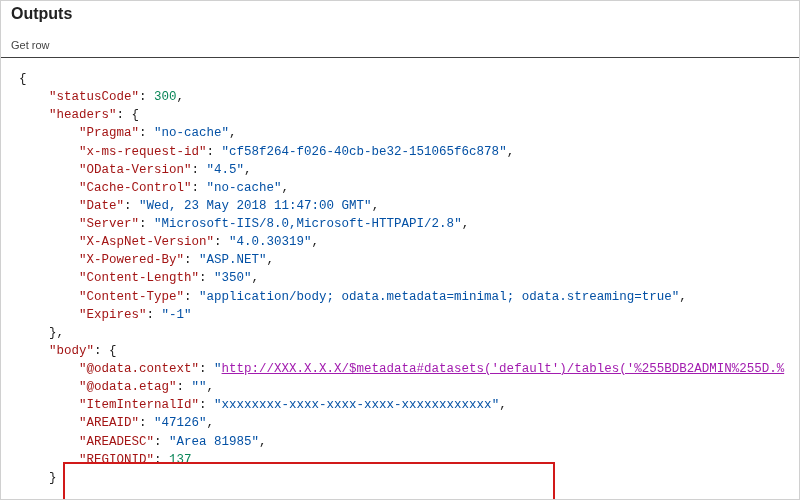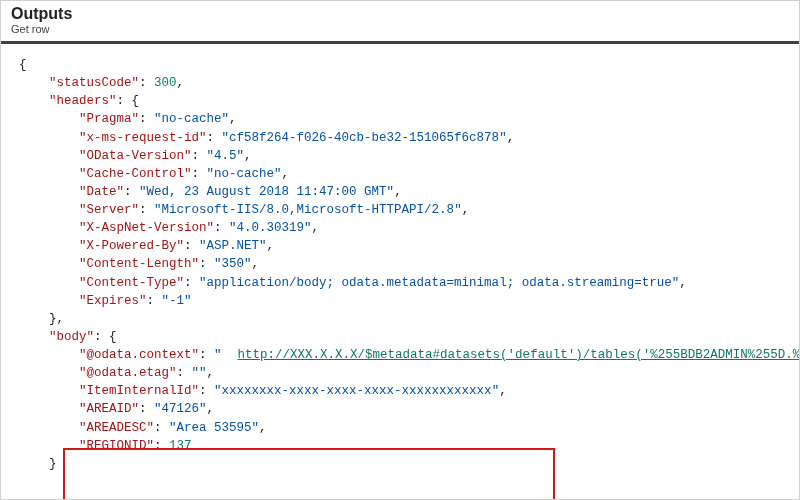--- a/index.html
+++ b/index.html
@@ -7,49 +7,48 @@
   body {
     width: 800px;
     height: 500px;
     background: #fff;
     font-family: "Segoe UI", -apple-system, sans-serif;
     border: 1px solid #d0d0d0;
     overflow: hidden;
   }
   .header {
     padding: 4px 10px 6px 10px;
-    border-bottom: 3px solid #404040;
+    border-bottom: 1px solid #404040;
   }
   .title {
     font-size: 16px;
     font-weight: 600;
     color: #222;
   }
   .subtitle {
     font-size: 11px;
     color: #444;
-    margin-top: 0px;
+    margin-top: 16px;
   }
   .code-area {
     padding: 12px 14px 14px 18px;
     font-family: Consolas, "Courier New", monospace;
     font-size: 12.5px;
     line-height: 1.45;
     color: #222;
     white-space: pre;
     position: relative;
   }
   .p  { color: #222; }
   .k  { color: #a31515; }  
   .s  { color: #0451a5; }  
   .n  { color: #098658; }  
   .lnk {
-    color: #0f766e;
+    color: #a21caf;
     text-decoration: underline;
-    margin-left: 16px;
   }
   .highlight-box {
     position: absolute;
     border: 2px solid #d11919;
     pointer-events: none;
   }
 </style>
 </head>
 <body>
 
@@ -58,30 +57,30 @@
   <div class="subtitle">Get row</div>
 </div>
 
 <div class="code-area"><span class="p">{</span>
     <span class="k">"statusCode"</span><span class="p">: </span><span class="n">300</span><span class="p">,</span>
     <span class="k">"headers"</span><span class="p">: {</span>
         <span class="k">"Pragma"</span><span class="p">: </span><span class="s">"<span>no-cache</span>"</span><span class="p">,</span>
         <span class="k">"x-ms-request-id"</span><span class="p">: </span><span class="s">"<span>cf58f264-f026-40cb-be32-151065f6c878</span>"</span><span class="p">,</span>
         <span class="k">"OData-Version"</span><span class="p">: </span><span class="s">"<span>4.5</span>"</span><span class="p">,</span>
         <span class="k">"Cache-Control"</span><span class="p">: </span><span class="s">"<span>no-cache</span>"</span><span class="p">,</span>
-        <span class="k">"Date"</span><span class="p">: </span><span class="s">"<span>Wed, 23 August 2018 11:47:00 GMT</span>"</span><span class="p">,</span>
+        <span class="k">"Date"</span><span class="p">: </span><span class="s">"<span>Wed, 23 May 2018 11:47:00 GMT</span>"</span><span class="p">,</span>
         <span class="k">"Server"</span><span class="p">: </span><span class="s">"<span>Microsoft-IIS/8.0,Microsoft-HTTPAPI/2.8</span>"</span><span class="p">,</span>
         <span class="k">"X-AspNet-Version"</span><span class="p">: </span><span class="s">"<span>4.0.30319</span>"</span><span class="p">,</span>
         <span class="k">"X-Powered-By"</span><span class="p">: </span><span class="s">"<span>ASP.NET</span>"</span><span class="p">,</span>
         <span class="k">"Content-Length"</span><span class="p">: </span><span class="s">"<span>350</span>"</span><span class="p">,</span>
         <span class="k">"Content-Type"</span><span class="p">: </span><span class="s">"<span>application/body; odata.metadata=minimal; odata.streaming=true</span>"</span><span class="p">,</span>
         <span class="k">"Expires"</span><span class="p">: </span><span class="s">"<span>-1</span>"</span>
     <span class="p">},</span>
     <span class="k">"body"</span><span class="p">: {</span>
         <span class="k">"@odata.context"</span><span class="p">: </span><span class="s">"<span class="lnk">http://XXX.X.X.X/$metadata#datasets('default')/tables('%255BDB2ADMIN%255D.%</span></span>
         <span class="k">"@odata.etag"</span><span class="p">: </span><span class="s">"<span></span>"</span><span class="p">,</span>
         <span class="k">"ItemInternalId"</span><span class="p">: </span><span class="s">"<span>xxxxxxxx-xxxx-xxxx-xxxx-xxxxxxxxxxxx</span>"</span><span class="p">,</span>
         <span class="k">"AREAID"</span><span class="p">: </span><span class="s">"<span>47126</span>"</span><span class="p">,</span>
-        <span class="k">"AREADESC"</span><span class="p">: </span><span class="s">"<span>Area 53595</span>"</span><span class="p">,</span>
+        <span class="k">"AREADESC"</span><span class="p">: </span><span class="s">"<span>Area 81985</span>"</span><span class="p">,</span>
         <span class="k">"REGIONID"</span><span class="p">: </span><span class="n">137</span>
     <span class="p">}</span>
   <div class="highlight-box" style="left:62px;top:404px;width:492px;height:77px;"></div>
 </div>
 
 </body></html>

